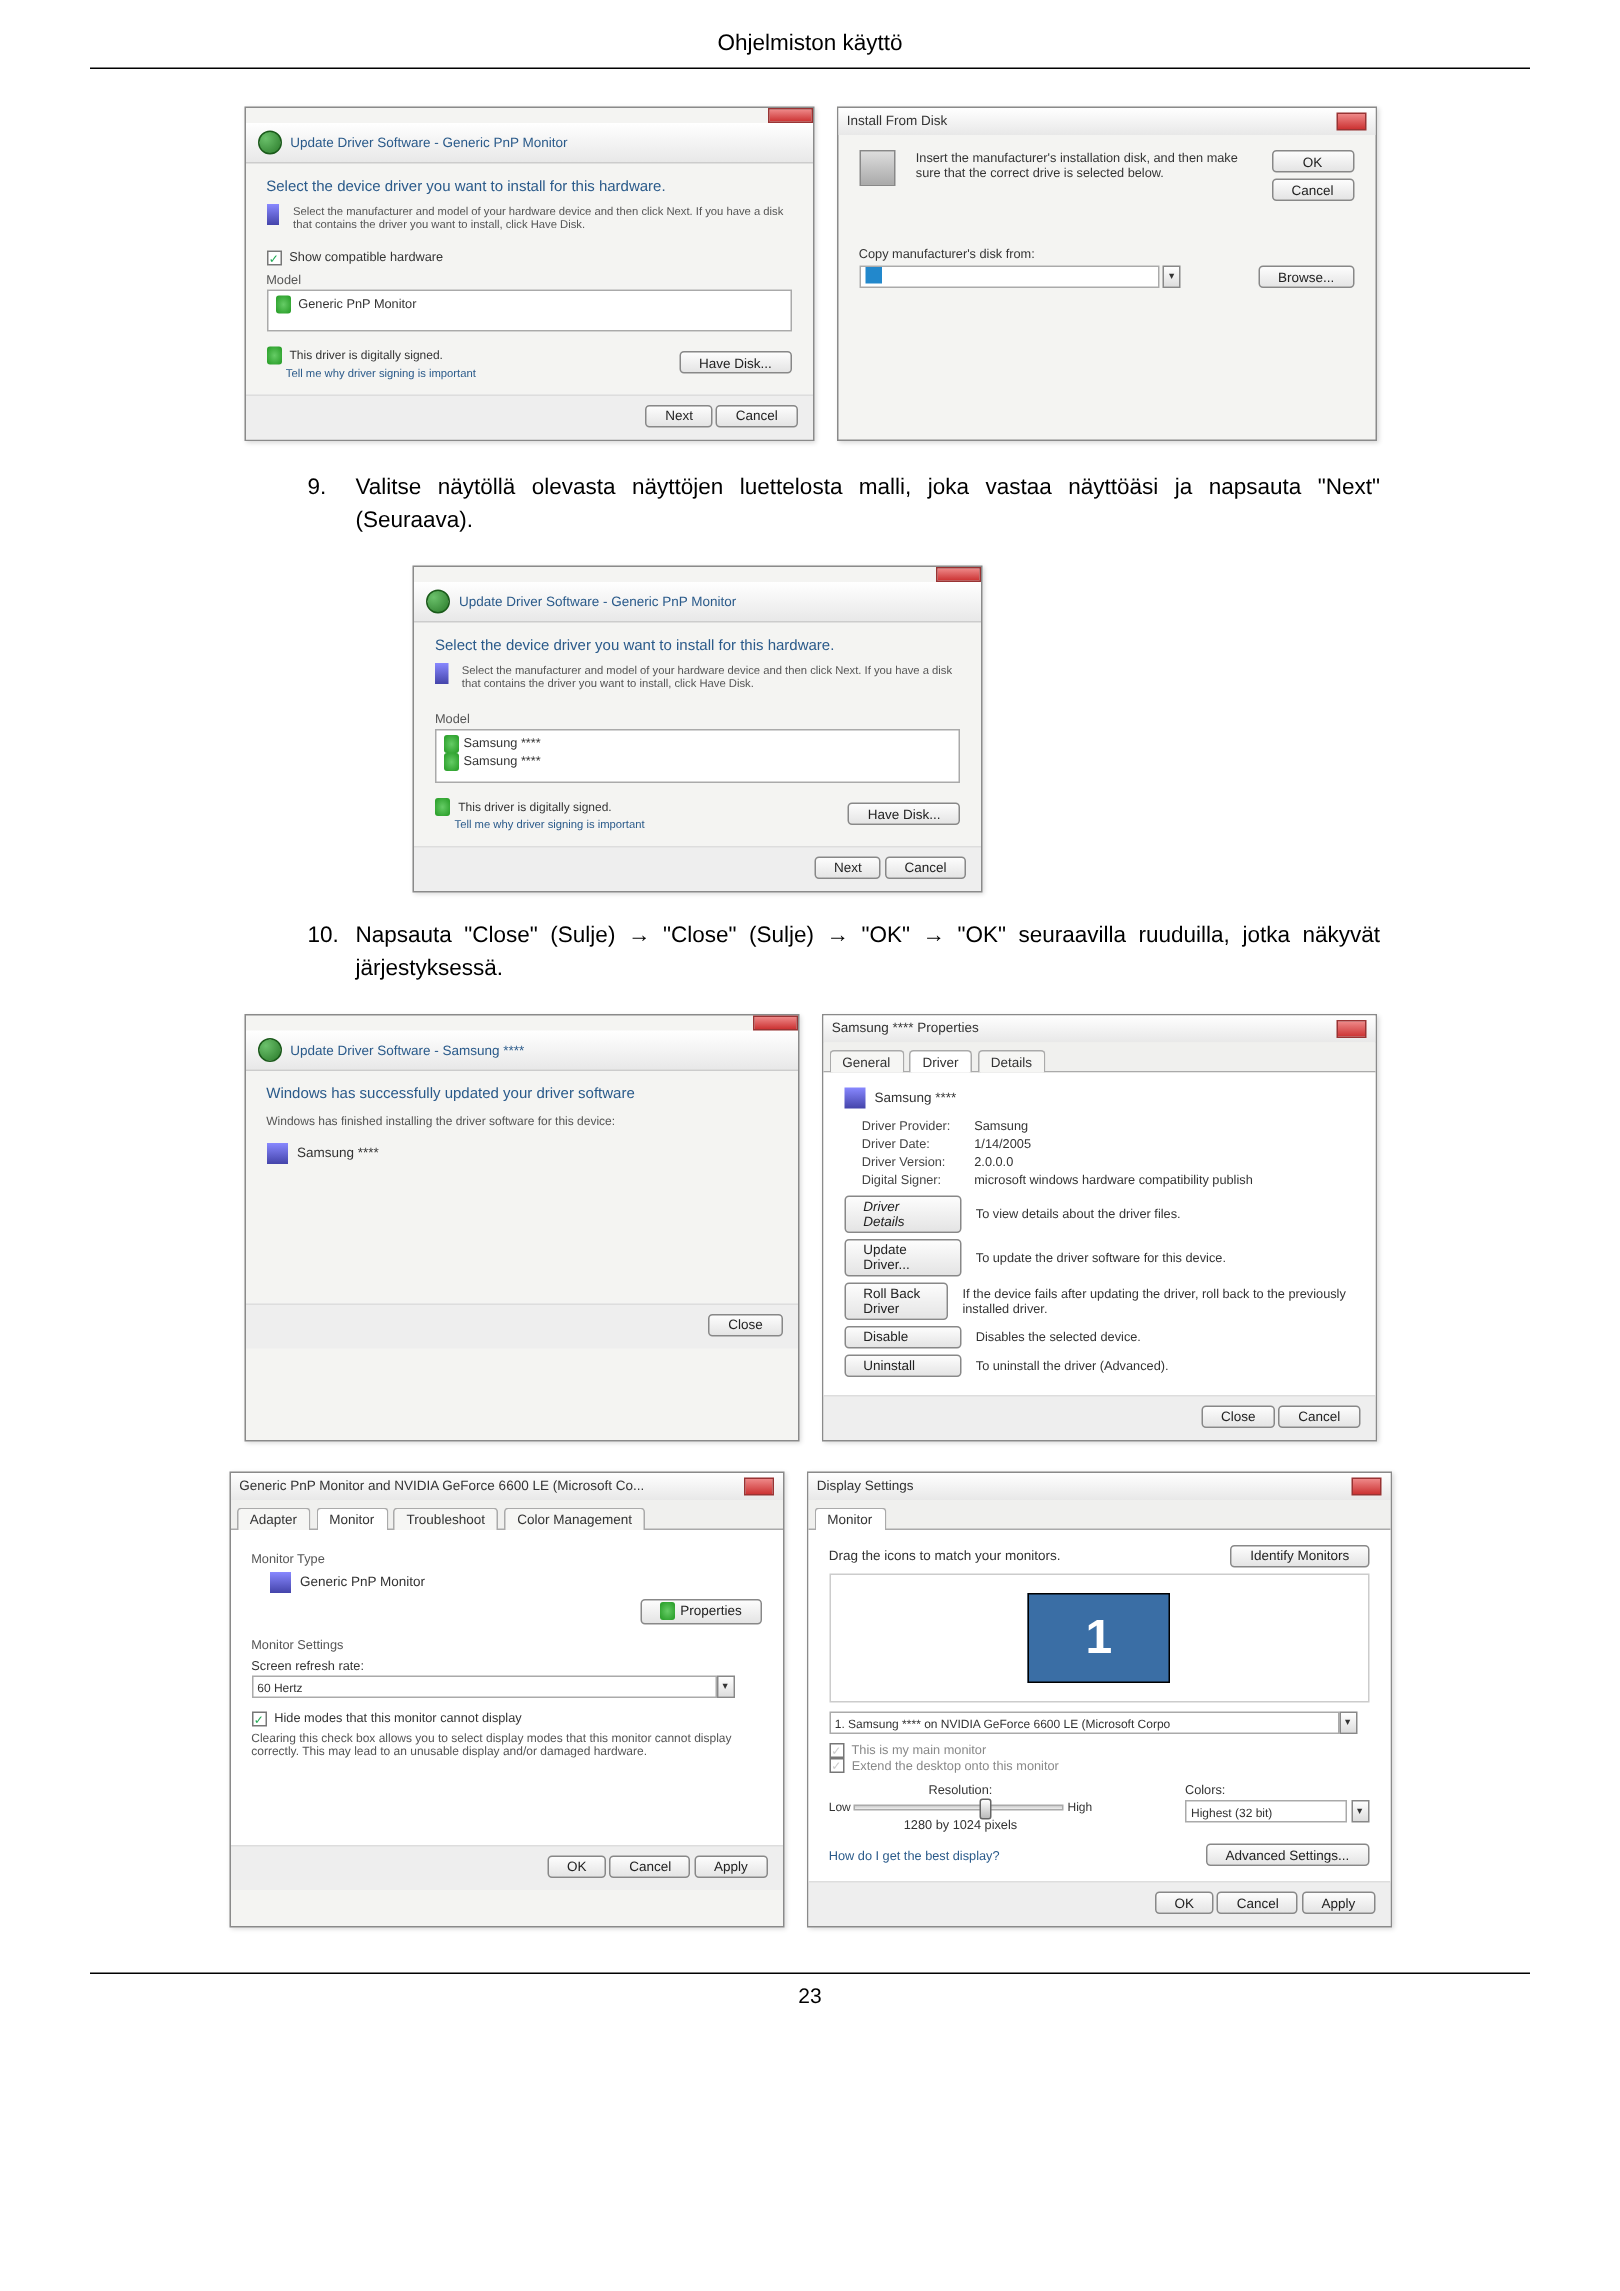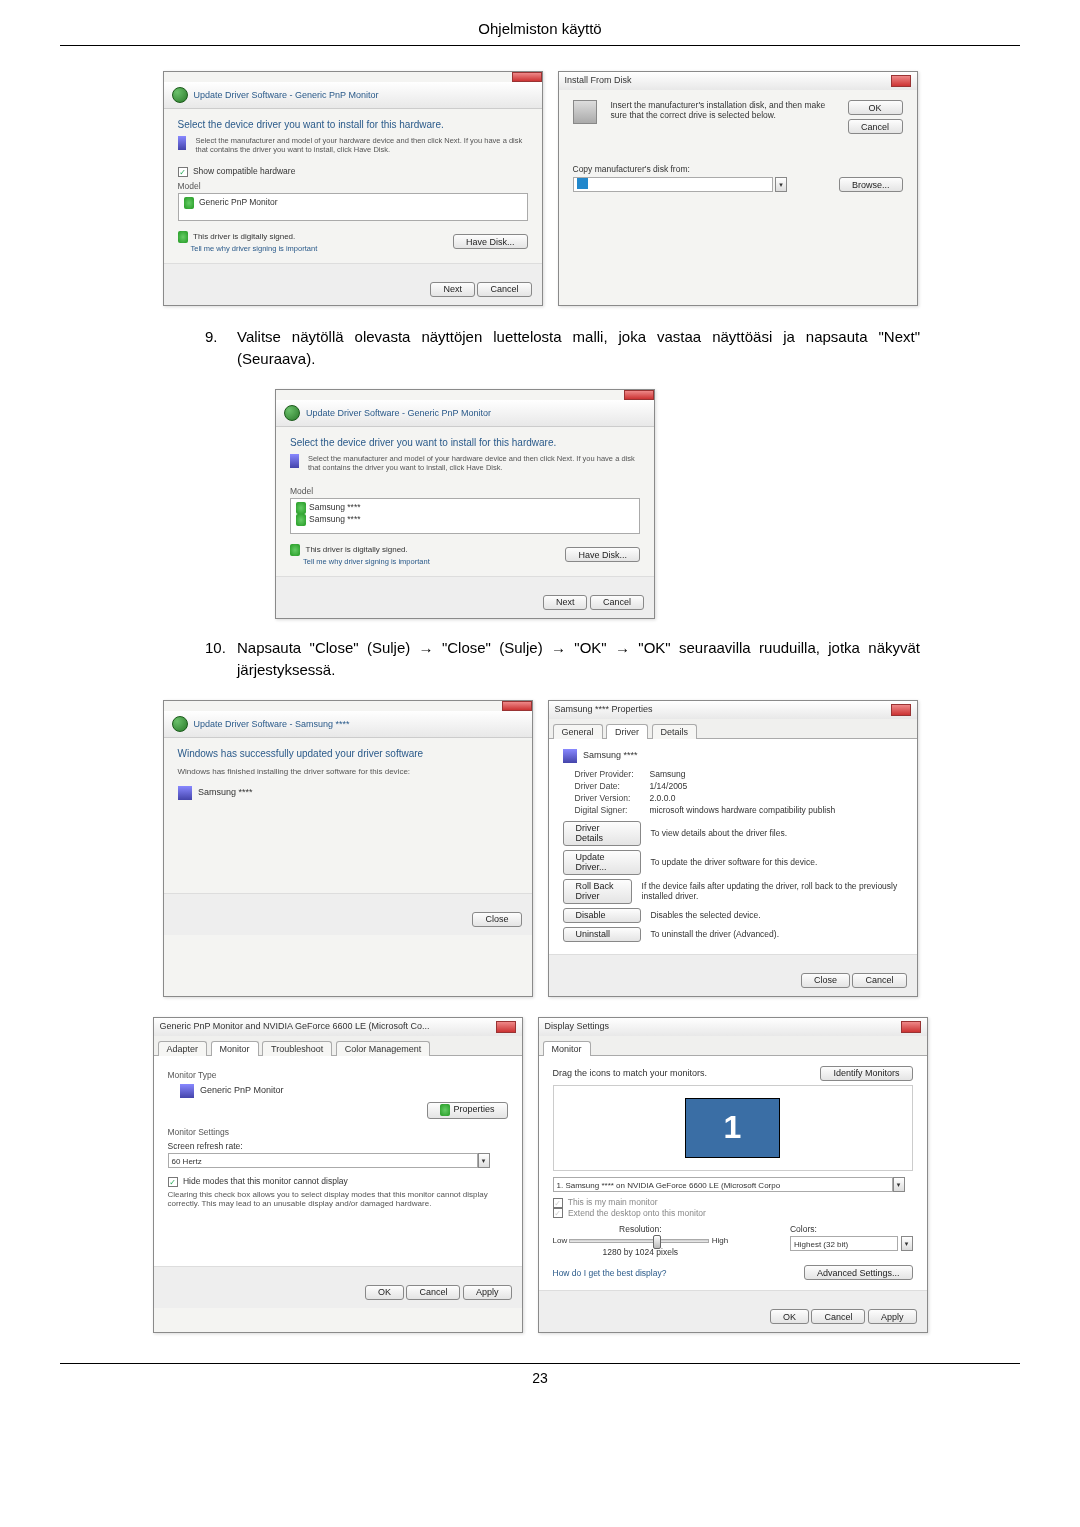--- a/index.html
+++ b/index.html
@@ -78,21 +78,21 @@
     .shield { display:inline-block; width:10px; height:12px; background:radial-gradient(#6c6,#292); border-radius:2px; vertical-align:middle; margin-right:3px;}
     .btn {
       display: inline-block;
       background: linear-gradient(#fdfdfd,#e4e4e4);
       border: 1px solid #888;
       border-radius: 3px;
       padding: 1.5px 12px;
       font-size: 9px;
       color: #222;
     }
-    .btn-row-right { text-align:right; padding:18px 10px 8px 0; background:#eee; border-top:1px solid #ddd;}
+    .btn-row-right { text-align:right; padding:6px 10px 8px 0; background:#eee; border-top:1px solid #ddd;}
     .disk-icon {
       width: 24px; height: 24px;
       background: linear-gradient(#ddd,#aaa);
       border: 1px solid #888;
       display: inline-block;
       vertical-align: top;
       margin-right: 6px;
     }
     .small-input {
       border: 1px solid #aaa;
@@ -313,21 +313,21 @@
             <span class="lbl">Driver Version:</span>
             <span>2.0.0.0</span>
           </div>
         <div class="label-row">
             <span class="lbl">Digital Signer:</span>
             <span>microsoft windows hardware compatibility publish</span>
           </div>
       </div>
       <div style="margin-top:6px;">
         <div class="label-row" style="align-items:center;">
-            <span class="btn" style="width:78px;">Driver Details</span>
+            <span class="btn" style="width:78px;font-style:italic;">Driver Details</span>
             <span style="margin-left:10px;">To view details about the driver files.</span>
           </div>
         <div class="label-row" style="align-items:center; margin-top:4px;">
             <span class="btn" style="width:78px;">Update Driver...</span>
             <span style="margin-left:10px;">To update the driver software for this device.</span>
           </div>
         <div class="label-row" style="align-items:center; margin-top:4px;">
             <span class="btn" style="width:78px;">Roll Back Driver</span>
             <span style="margin-left:10px;">If the device fails after updating the driver, roll back to the previously installed driver.</span>
           </div>

